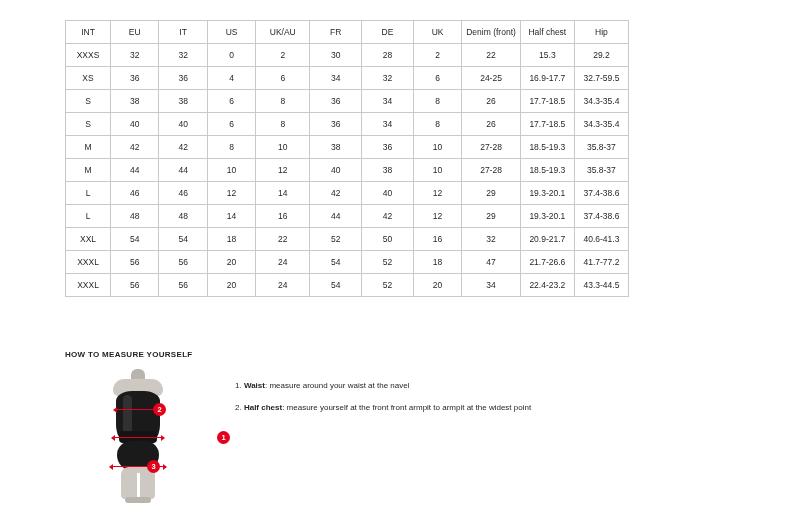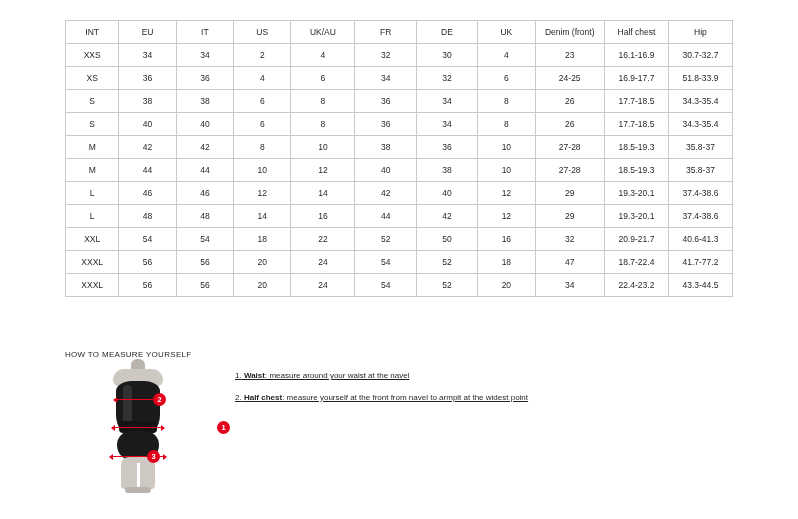--- a/index.html
+++ b/index.html
@@ -14,21 +14,21 @@
     color: #231f20;
     position: relative;
     overflow: hidden;
   }
 
   
   .table-wrap {
     position: absolute;
     left: 65px;
     top: 20px;
-    width: 668px;
+    width: 564px;
   }
   table.size-table {
     border-collapse: collapse;
     width: 100%;
     table-layout: fixed;
   }
   table.size-table th,
   table.size-table td {
     border: 1px solid #c9c9c9;
     height: 22px;
@@ -60,23 +60,24 @@
 
   
   .howto {
     position: absolute;
     left: 65px;
     top: 350px;
     width: 680px;
   }
   .howto-title {
     font-size: 8px;
-    font-weight: normal;
+    font-weight: bold;
     letter-spacing: 0.3px;
     color: #231f20;
+    margin-bottom: 10px;
   }
   .howto-body {
     position: relative;
     display: flex;
     align-items: flex-start;
   }
   .figure-area {
     position: relative;
     width: 150px;
     height: 140px;
@@ -85,21 +86,20 @@
   .notes {
     margin-left: 20px;
     padding-top: 12px;
   }
   .note {
     font-size: 8px;
     color: #231f20;
     line-height: 1.35;
     margin-bottom: 11px;
     white-space: nowrap;
-    text-decoration: underline;
   }
   .note b { font-weight: bold; }
 
   
   .mannequin {
     position: absolute;
     left: 40px;
     top: 0;
     width: 66px;
     height: 140px;
@@ -237,44 +237,44 @@
         <th>FR</th>
         <th>DE</th>
         <th>UK</th>
         <th>Denim (front)</th>
         <th>Half chest</th>
         <th>Hip</th>
       </tr>
     </thead>
     <tbody>
       <tr>
-        <td>XXS</td>
-        <td>34</td>
-        <td>34</td>
+        <td>XXXS</td>
+        <td>32</td>
+        <td>32</td>
+        <td>0</td>
         <td>2</td>
-        <td>4</td>
-        <td>32</td>
         <td>30</td>
-        <td>4</td>
-        <td>23</td>
-        <td>16.1-16.9</td>
-        <td>30.7-32.7</td>
+        <td>28</td>
+        <td>2</td>
+        <td>22</td>
+        <td>15.3</td>
+        <td>29.2</td>
       </tr>
       <tr>
         <td>XS</td>
         <td>36</td>
         <td>36</td>
         <td>4</td>
         <td>6</td>
         <td>34</td>
         <td>32</td>
         <td>6</td>
         <td>24-25</td>
         <td>16.9-17.7</td>
-        <td>51.8-33.9</td>
+        <td>32.7-59.5</td>
       </tr>
       <tr>
         <td>S</td>
         <td>38</td>
         <td>38</td>
         <td>6</td>
         <td>8</td>
         <td>36</td>
         <td>34</td>
         <td>8</td>
@@ -363,21 +363,21 @@
       <tr>
         <td>XXXL</td>
         <td>56</td>
         <td>56</td>
         <td>20</td>
         <td>24</td>
         <td>54</td>
         <td>52</td>
         <td>18</td>
         <td>47</td>
-        <td>18.7-22.4</td>
+        <td>21.7-26.6</td>
         <td>41.7-77.2</td>
       </tr>
       <tr>
         <td>XXXL</td>
         <td>56</td>
         <td>56</td>
         <td>20</td>
         <td>24</td>
         <td>54</td>
         <td>52</td>
@@ -417,18 +417,18 @@
       <div class="bullet bullet-3">3</div>
     </div>
 
     <div class="notes">
       <div class="note">
         <span>1.</span>
         <b>Waist</b><span>: measure around your waist at the navel</span>
       </div>
       <div class="note">
         <span>2.</span>
-        <b>Half chest</b><span>: measure yourself at the front from navel to armpit at the widest point</span>
+        <b>Half chest</b><span>: measure yourself at the front front armpit to armpit at the widest point</span>
       </div>
     </div>
 
   </div>
 </div>
 
 </body></html>

